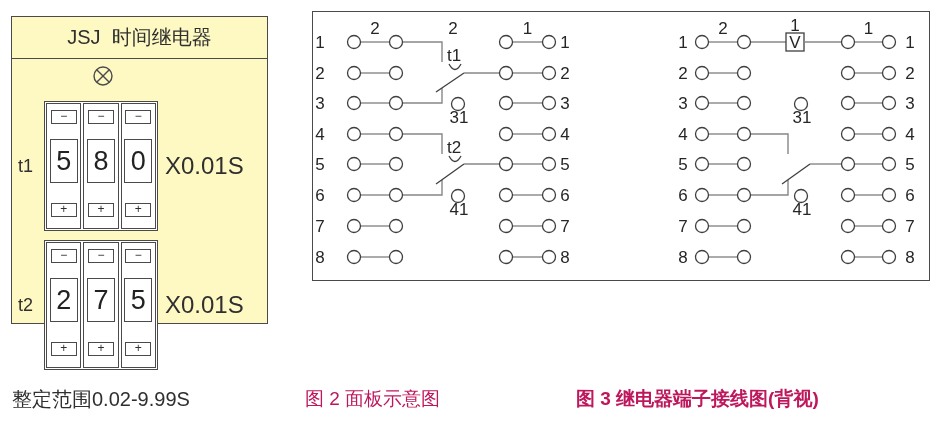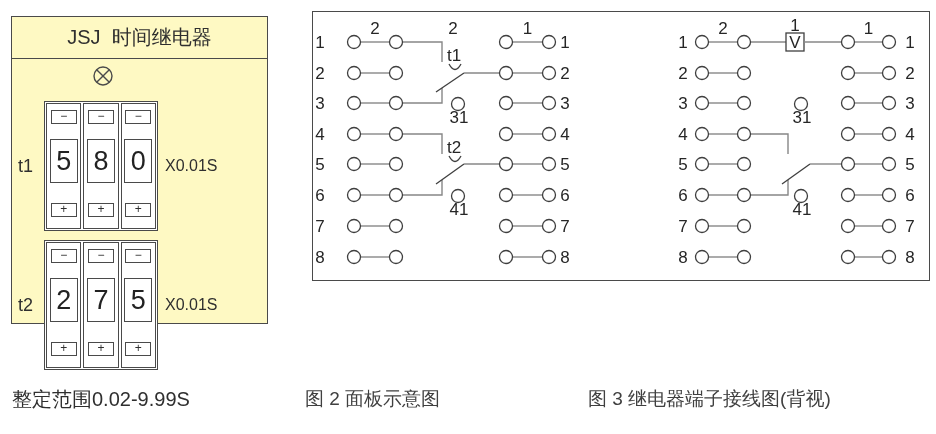--- a/index.html
+++ b/index.html
@@ -48,43 +48,43 @@
     font-size:12px;line-height:11px;text-align:center;
     background:#fff;cursor:pointer;
   }
   .digit{
     width:28px;height:44px;box-sizing:border-box;
     border:1.3px solid #4a4a4a;margin-top:15px;
     font-size:27px;color:#222;
     display:flex;align-items:center;justify-content:center;
   }
   .wbtn.plus{margin-top:auto;}
-  .timer-mult{font-size:16px;margin-left:7px;}
+  .timer-mult{font-size:24px;margin-left:7px;}
   #range-label{
     position:absolute;left:0;right:0;top:369px;
     text-align:left;font-size:20px;
   }
 
   
   #diagram-box{
     position:absolute;left:312px;top:11px;
     width:618px;height:270px;
     border:1.5px solid #4a4a4a;box-sizing:border-box;
     background:#fff;
   }
   #diagram-svg{display:block;}
   .term{fill:#fff;stroke:#3f3f3f;stroke-width:1.3;}
   .wire{stroke:#878787;stroke-width:1.4;fill:none;}
   .sym{stroke:#3f3f3f;stroke-width:1.3;fill:none;}
   .mrect{stroke:#3f3f3f;stroke-width:1.3;fill:#fff;}
   .num{font-size:17px;fill:#262626;font-family:inherit;}
 
-  .caption{position:absolute;top:386px;font-size:19px;color:#404040;white-space:pre;}
+  .caption{position:absolute;top:386px;font-size:19px;color:#be185d;white-space:pre;}
   #fig2-caption{left:305px;}
-  #fig3-caption{left:588px;}
+  #fig3-caption{left:576px;font-weight:bold;}
 </style>
 </head>
 <body>
 
 <div id="panel">
   <div id="panel-title">JSJ  时间继电器</div>
 
   <svg id="lamp" width="26" height="26">
     <circle cx="13" cy="13" r="9" fill="none" stroke="#4a4a4a" stroke-width="1.4"></circle>
     <line x1="6.7" y1="6.7" x2="19.3" y2="19.3" stroke="#4a4a4a" stroke-width="1.4"></line>

